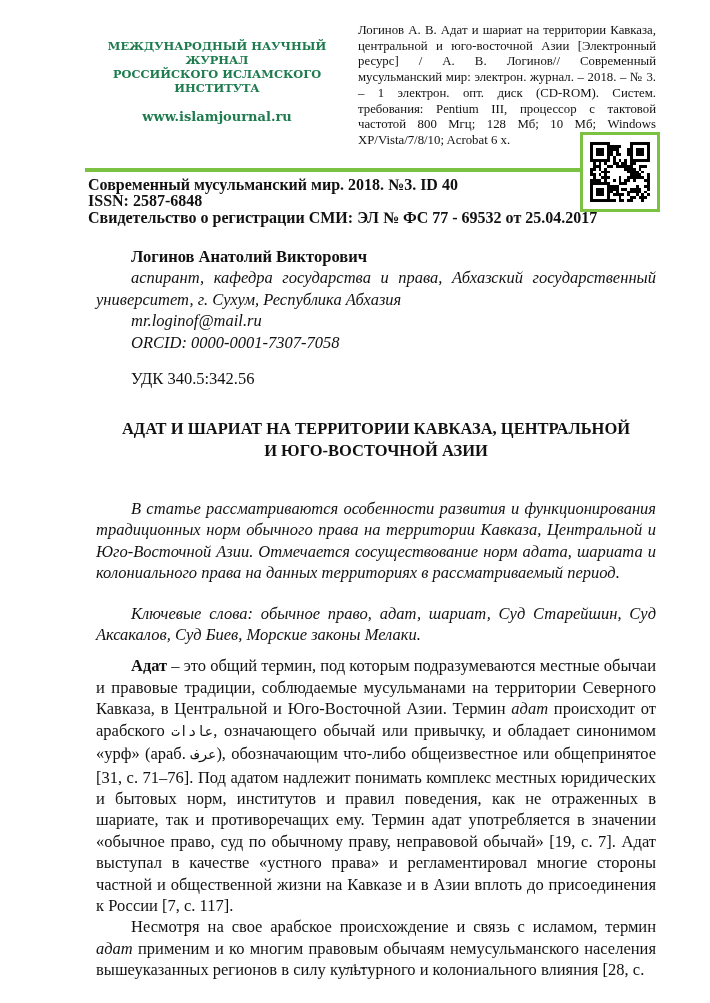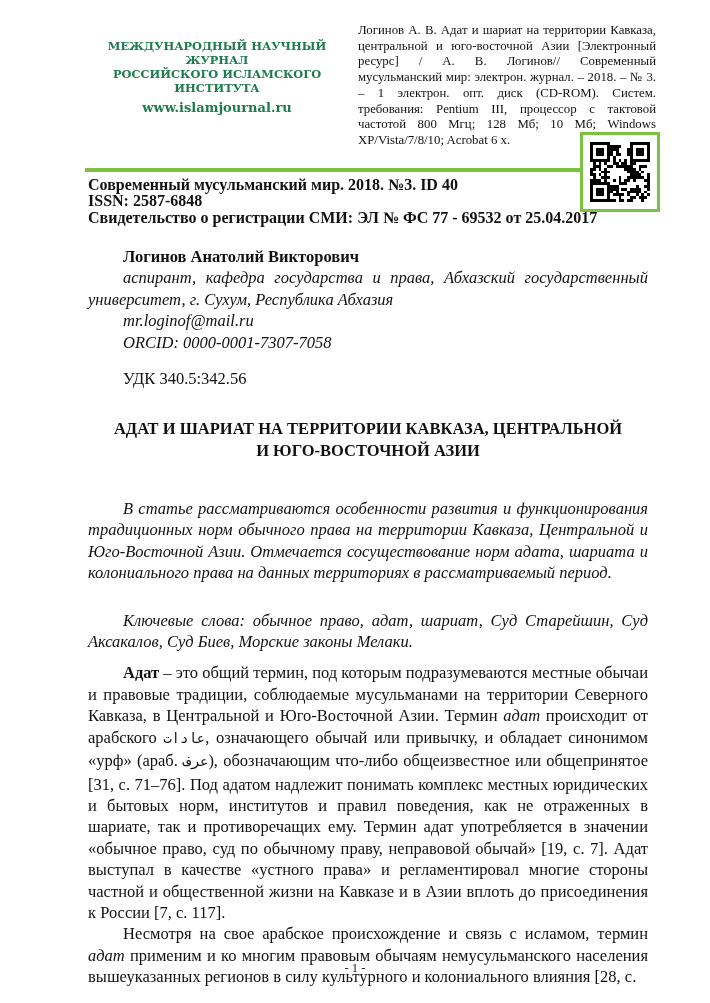--- a/index.html
+++ b/index.html
@@ -19,56 +19,56 @@
     overflow:hidden;
   }
   
   .logo-block{
     position:absolute;left:84px;top:36px;width:266px;
     text-align:center;color:var(--brand-green);
     font-family:"DejaVu Serif", serif;
   }
   .logo-title{font-weight:bold;font-size:20px;line-height:23px;letter-spacing:.2px;}
   .logo-subtitle{font-weight:bold;font-size:11.4px;line-height:14px;margin-top:3px;}
-  .logo-site{font-weight:bold;font-size:13px;margin-top:5px;display:inline-block;color:var(--brand-green);text-decoration:none;}
+  .logo-site{font-weight:bold;font-size:13px;margin-top:14px;display:inline-block;color:var(--brand-green);text-decoration:none;}
   .citation{
     position:absolute;left:358px;top:23px;width:298px;
     font-size:12.8px;line-height:15.7px;text-align:justify;
   }
   .green-line{
     position:absolute;left:85px;top:168px;width:496px;height:4px;
     background:var(--accent-green);
   }
   .qr-box{
     position:absolute;left:580px;top:132px;width:80px;height:80px;
     border:3px solid var(--accent-green);background:#fff;
     display:flex;align-items:center;justify-content:center;
   }
   .qr-box svg{width:60px;height:60px;shape-rendering:crispEdges;fill:#000;}
   .issn-block{
     position:absolute;left:88px;top:177px;width:520px;
     font-weight:bold;font-size:16px;line-height:16.3px;
   }
   
   .main{
-    position:absolute;left:88px;top:246px;width:560px;
+    position:absolute;left:96px;top:246px;width:560px;
     font-size:16.5px;line-height:21.4px;
   }
   .indent{text-indent:35px;}
   .just{text-align:justify;}
   .italic{font-style:italic;}
   .author-name{font-weight:bold;}
   .email-link{color:inherit;text-decoration:none;font-style:italic;}
   .udk{margin-top:15px;}
   .article-title{
     margin-top:29px;text-align:center;
     font-weight:bold;font-size:16.5px;line-height:21.8px;
   }
   .abstract{margin-top:36px;}
-  .keywords{margin-top:26px;}
+  .keywords{margin-top:19px;}
   .body-text{margin-top:10px;}
   .seg-bold{font-weight:bold;}
   .seg-italic{font-style:italic;}
   .seg-arabic{font-family:Liberation Mono, monospace;font-size:14px;}
   
   .footer{
     position:absolute;left:0;right:0;bottom:27px;
     text-align:center;font-size:12.5px;color:#222;
   }
 </style>

